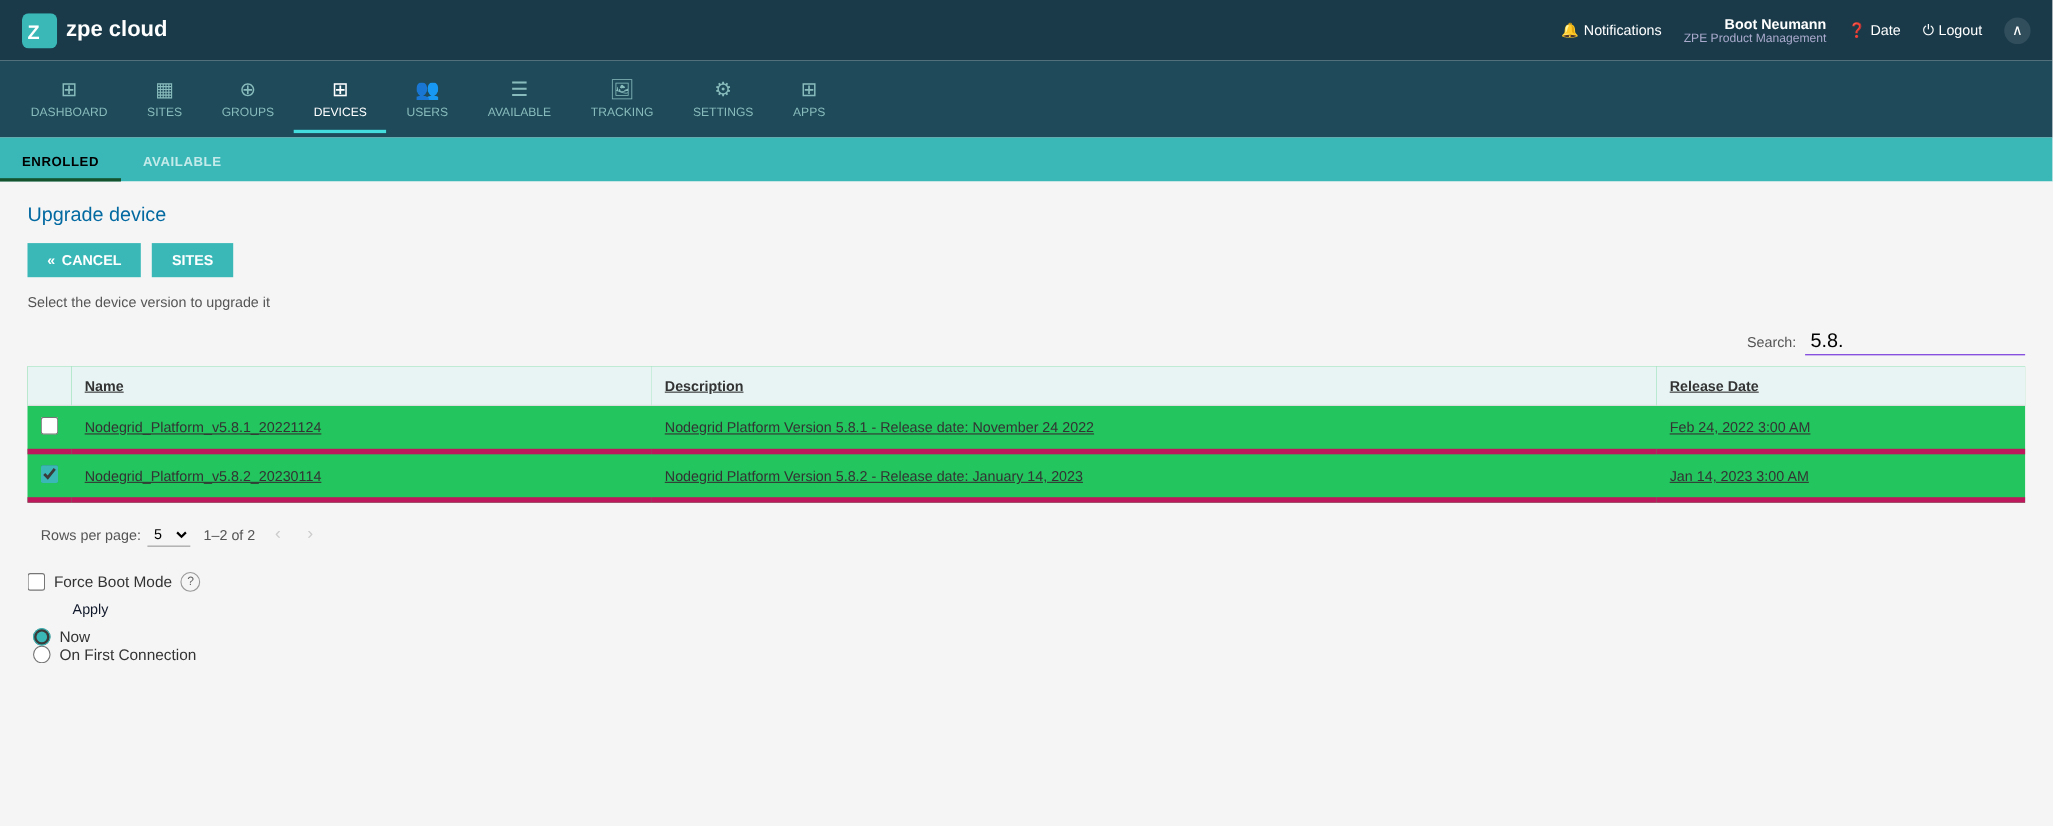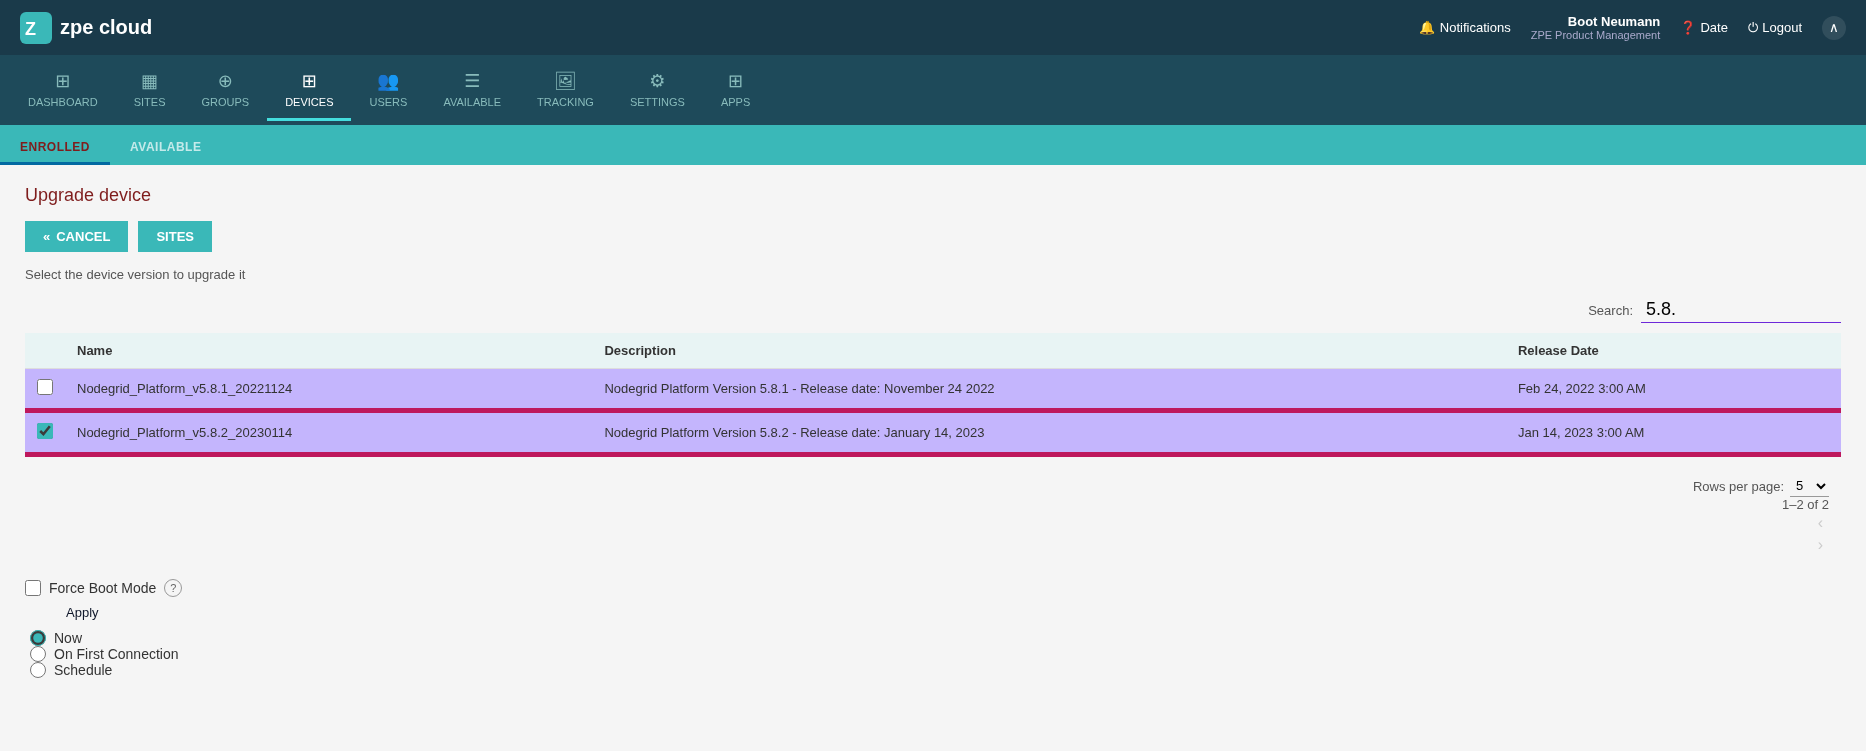--- a/index.html
+++ b/index.html
@@ -97,35 +97,35 @@
     .tab {
       padding: 8px 20px;
       font-size: 12px;
       font-weight: bold;
       color: rgba(255,255,255,0.7);
       cursor: pointer;
       border-bottom: 3px solid transparent;
       letter-spacing: 0.5px;
     }
     .tab.active {
-      color: #7f1d1d;
-      border-bottom: 3px solid #0369a1;
+      color: #000000;
+      border-bottom: 3px solid #14532d;
     }
 
     
     .page-content {
       padding: 20px 25px;
       background: #f5f5f5;
       min-height: calc(100vh - 165px);
     }
     .page-title {
       font-size: 18px;
       font-weight: normal;
       margin-bottom: 15px;
-      color: #7f1d1d;
+      color: #0369a1;
     }
 
     
     .btn-row {
       display: flex;
       gap: 10px;
       margin-bottom: 15px;
     }
     .btn-cancel {
       background: #3ab8b8;
@@ -171,22 +171,23 @@
       padding: 2px 5px;
       font-size: 18px;
       width: 200px;
       outline: none;
     }
 
     
     .data-table {
       width: 100%;
       border-collapse: collapse;
-      background: #c4b5fd;
+      background: #22c55e;
       margin-bottom: 10px;
+      text-decoration: underline;
     }
     .data-table thead tr {
       background: #e8f4f4;
     }
     .data-table th {
       padding: 10px 12px;
       text-align: left;
       font-weight: bold;
       font-size: 13px;
       color: #333;
@@ -205,26 +206,25 @@
     }
     input[type="checkbox"] {
       width: 16px;
       height: 16px;
       cursor: pointer;
     }
 
     
     .pagination {
       display: flex;
-      align-items: flex-end;
-      gap: 0;
+      align-items: center;
+      gap: 12px;
       padding: 8px 12px;
       font-size: 13px;
       color: #555;
-      flex-direction: column;
     }
     .rows-per-page {
       display: flex;
       align-items: center;
       gap: 6px;
     }
     .rows-select {
       border: none;
       border-bottom: 1px solid #999;
       background: transparent;
@@ -447,19 +447,15 @@
     <div class="apply-label">Apply</div>
     <div class="radio-group">
       <label class="radio-item">
         <input type="radio" name="apply" checked="" style="">
         <span>Now</span>
       </label>
       <label class="radio-item">
         <input type="radio" name="apply" style="">
         <span>On First Connection</span>
       </label>
-      <label class="radio-item">
-        <input type="radio" name="apply" style="">
-        <span>Schedule</span>
-      </label>
     </div>
   </div>
 </div>
 
 </body></html>

